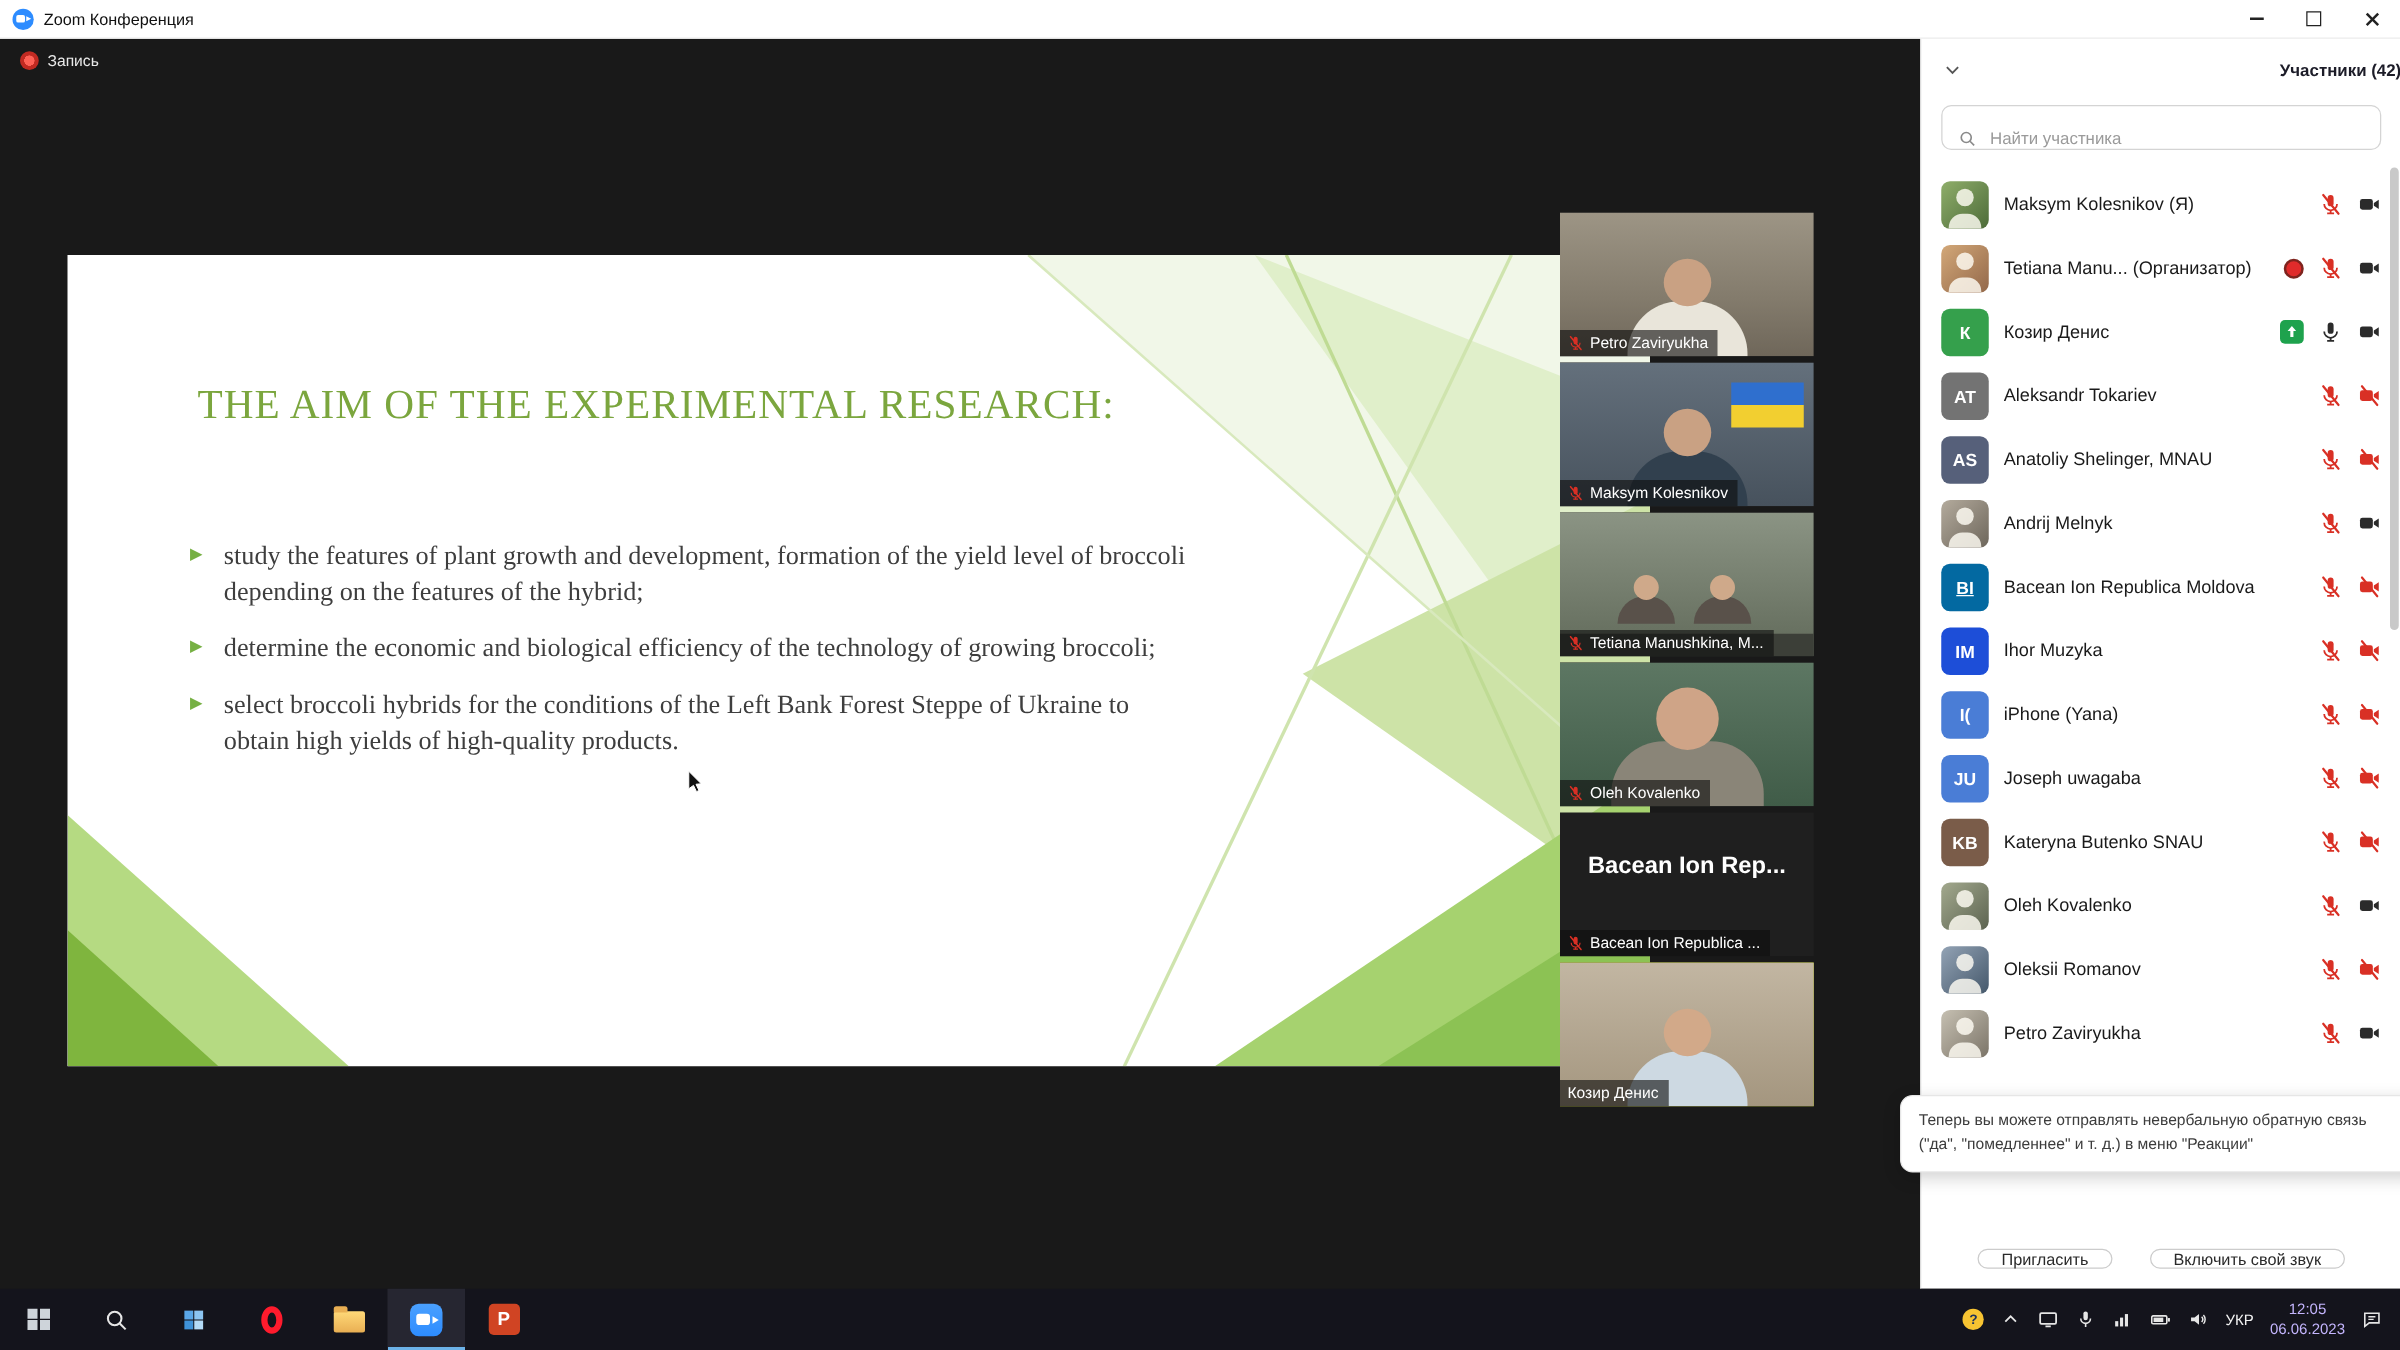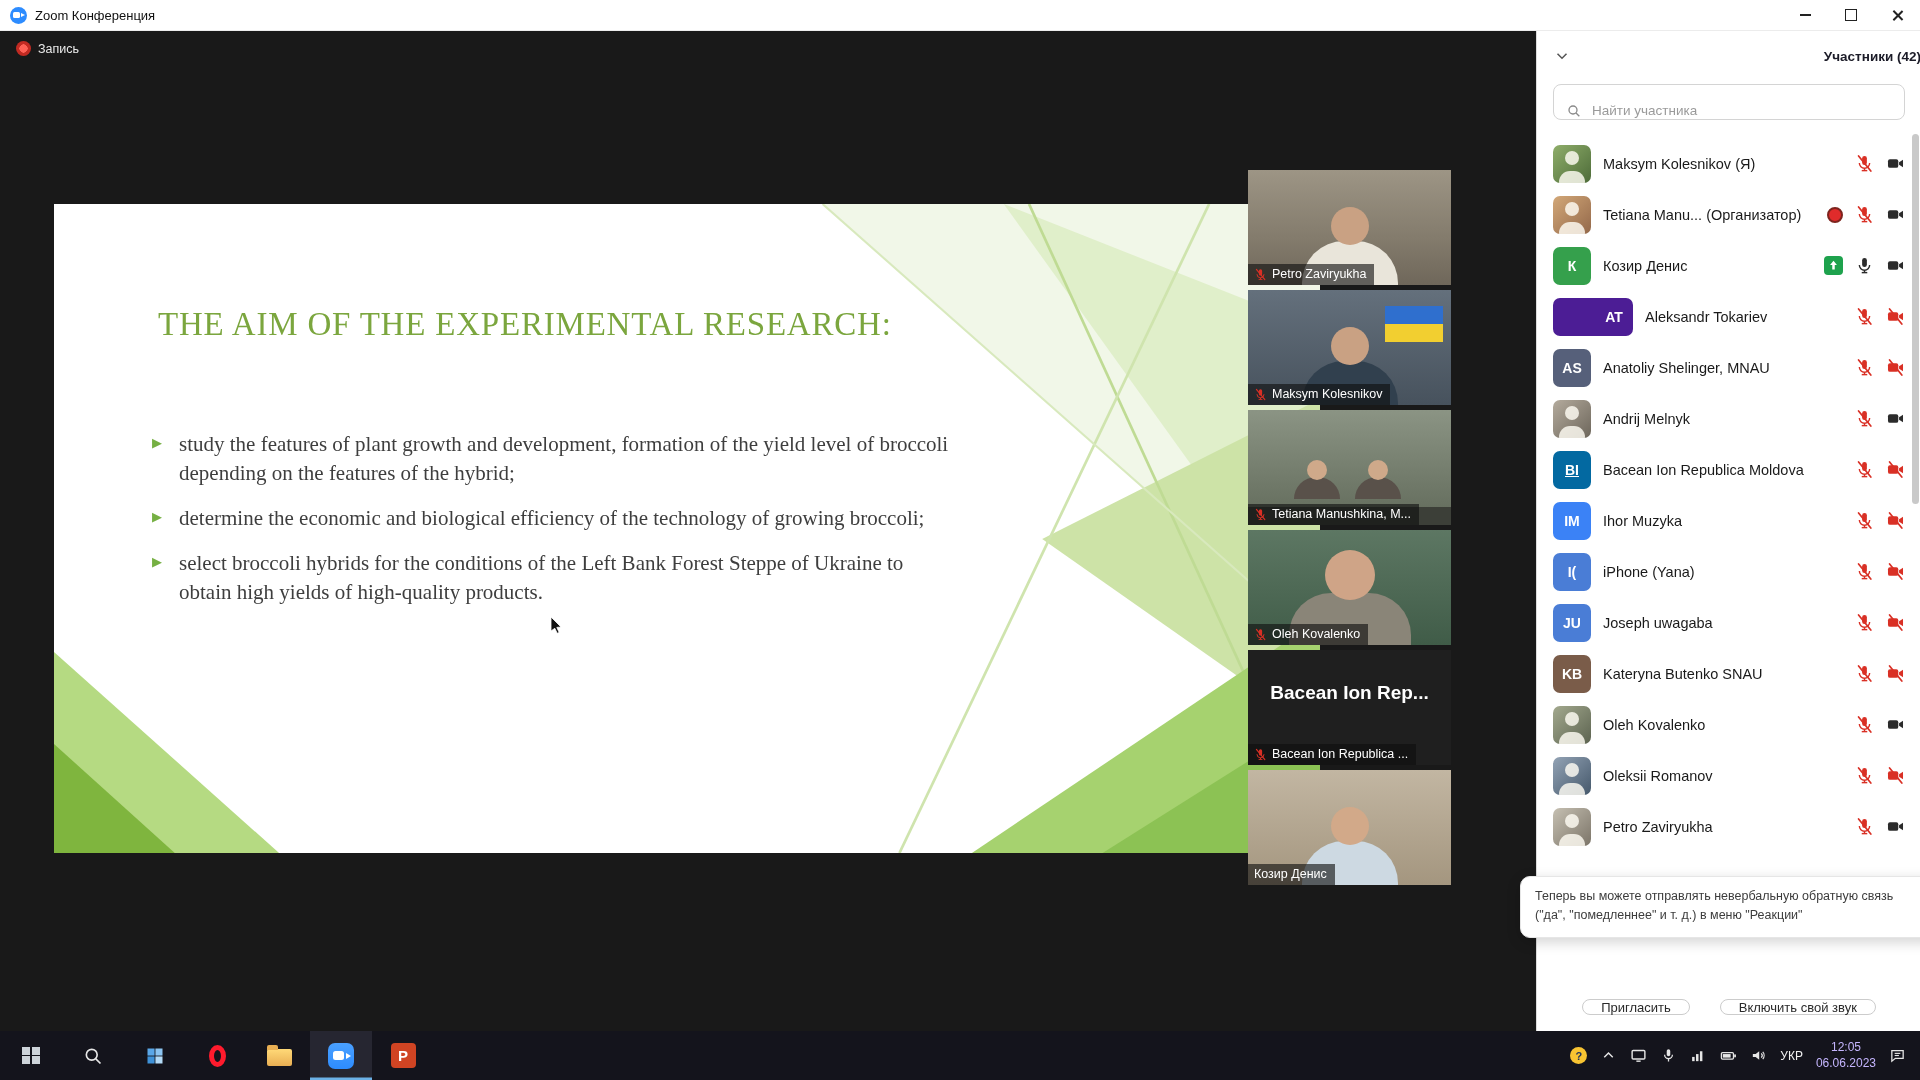--- a/index.html
+++ b/index.html
@@ -366,21 +366,21 @@
             </span>
             <span class="icon16">
               <svg viewBox="0 0 24 24">
                 <rect x="2.5" y="6.5" width="13" height="11" rx="2.5" fill="#2b2b2b"></rect>
                 <path d="M16.5 10.5l5-3.2v9.4l-5-3.2z" fill="#2b2b2b"></path>
               </svg>
             </span>
           </div>
         </div>
         <div class="p-row">
-          <div class="avatar" style="background: #4c1d95; padding-left: 42px;">AT</div>
+          <div class="avatar" style="background: #737373;">AT</div>
           <div class="p-name">Aleksandr Tokariev</div>
           <div class="p-icons">
             <span class="icon16">
               <svg viewBox="0 0 24 24">
                 <rect x="9" y="2.5" width="6" height="11.5" rx="3" fill="#d93025"></rect>
                 <path d="M5.5 11.5a6.5 6.5 0 0 0 13 0" fill="none" stroke="#d93025" stroke-width="1.8"></path>
                 <line x1="12" y1="18" x2="12" y2="21" stroke="#d93025" stroke-width="1.8"></line>
                 <line x1="8.5" y1="21" x2="15.5" y2="21" stroke="#d93025" stroke-width="1.8"></line>
                 <line x1="4.5" y1="2.5" x2="20" y2="21.5" stroke="#d93025" stroke-width="2.2" stroke-linecap="round"></line>
               </svg>
@@ -456,21 +456,21 @@
             <span class="icon16">
               <svg viewBox="0 0 24 24">
                 <rect x="2.5" y="6.5" width="13" height="11" rx="2.5" fill="#d93025"></rect>
                 <path d="M16.5 10.5l5-3.2v9.4l-5-3.2z" fill="#d93025"></path>
                 <line x1="4.5" y1="2.5" x2="20" y2="21.5" stroke="#d93025" stroke-width="2.2" stroke-linecap="round"></line>
               </svg>
             </span>
           </div>
         </div>
         <div class="p-row">
-          <div class="avatar" style="background: #3b82f6;">IM</div>
+          <div class="avatar" style="background: #1d4ed8;">IM</div>
           <div class="p-name">Ihor Muzyka</div>
           <div class="p-icons">
             <span class="icon16">
               <svg viewBox="0 0 24 24">
                 <rect x="9" y="2.5" width="6" height="11.5" rx="3" fill="#d93025"></rect>
                 <path d="M5.5 11.5a6.5 6.5 0 0 0 13 0" fill="none" stroke="#d93025" stroke-width="1.8"></path>
                 <line x1="12" y1="18" x2="12" y2="21" stroke="#d93025" stroke-width="1.8"></line>
                 <line x1="8.5" y1="21" x2="15.5" y2="21" stroke="#d93025" stroke-width="1.8"></line>
                 <line x1="4.5" y1="2.5" x2="20" y2="21.5" stroke="#d93025" stroke-width="2.2" stroke-linecap="round"></line>
               </svg>

